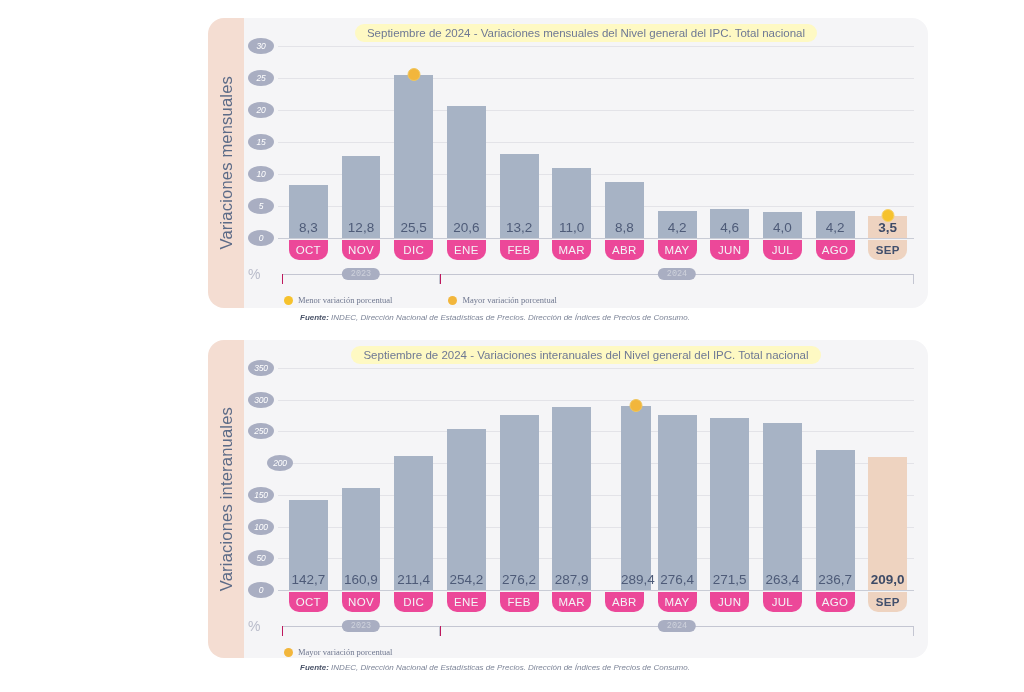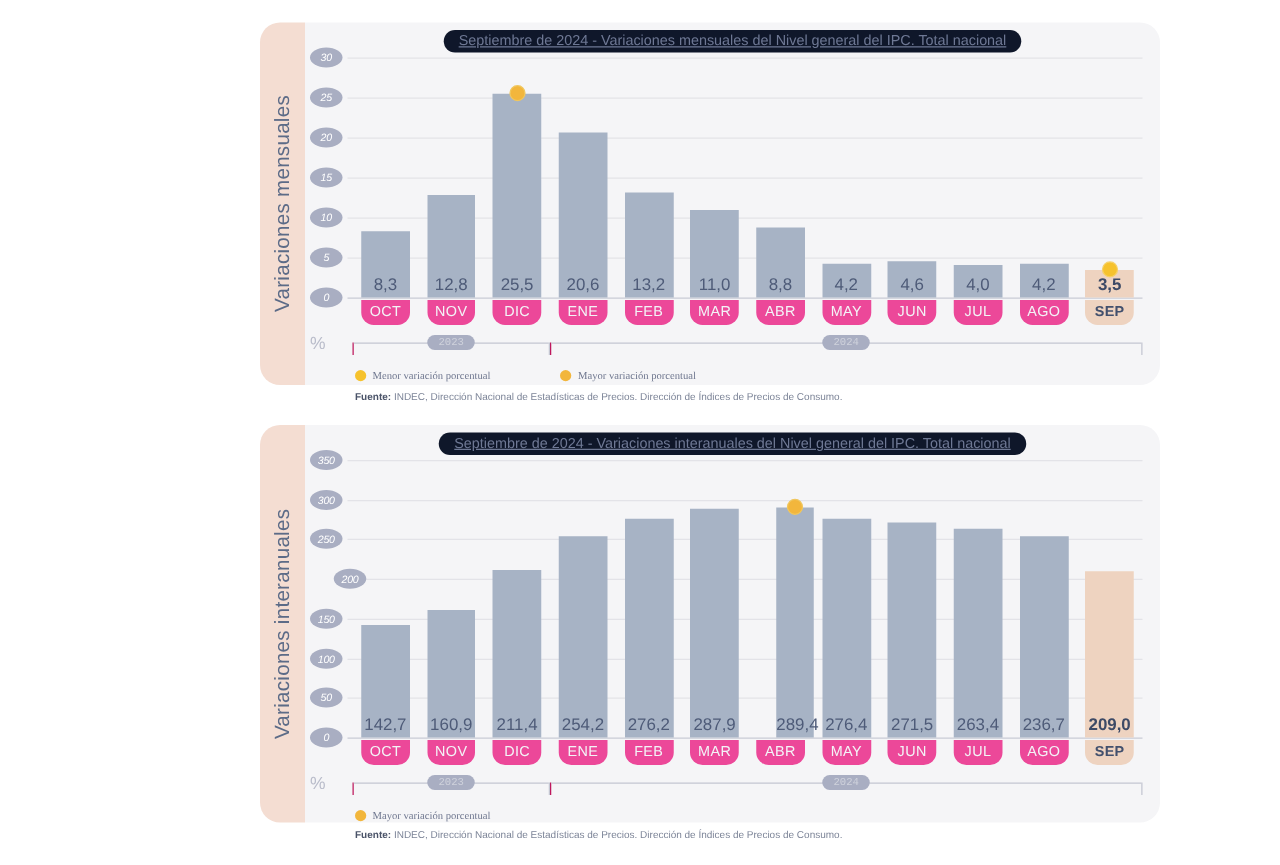--- a/index.html
+++ b/index.html
@@ -55,24 +55,23 @@
     position: absolute;
     left: 0; right: 0;
     top: 6px;
     text-align: center;
     font-size: 11.5px;
     color: #6e7894;
     z-index: 4;
   }
   .panel-title .title-pill {
     display: inline-block;
-    background: #0f172a;
+    background: #fef9c3;
     border-radius: 9px;
     padding: 3px 12px;
-    text-decoration: underline;
   }
 
   
   .plot {
     position: absolute;
     left: 38px;
     right: 14px;
   }
   #plot-monthly { top: 28px; height: 192px; }
   #plot-yearly  { top: 28px; height: 222px; }
@@ -233,23 +232,24 @@
   .legend-dot {
     width: 9px; height: 9px; border-radius: 50%;
     background: #f6c22d;
   }
   .legend-dot.mayor { background: #f2b63c; }
   .legend-label { font-size: 8.5px; color: #6f778f; font-family: Liberation Serif, serif; }
 
   
   .source {
     position: absolute;
-    left: 40px;
+    left: 56px;
     font-size: 8px;
     color: #7d8598;
+    font-style: italic;
   }
   #source-monthly { top: 295px; }
   #source-yearly  { top: 323px; }
   .source b { color: #4a5368; }
 </style>
 </head>
 <body>
 
 <div class="chart-block" id="block-monthly">
   <div class="side-label">
@@ -478,21 +478,21 @@
             <div class="bar" style="height: 172.209px;">
               <div class="bar-value">271,5</div>
             </div>
           </div>
           <div class="bar-slot">
             <div class="bar" style="height: 167.071px;">
               <div class="bar-value">263,4</div>
             </div>
           </div>
           <div class="bar-slot">
-            <div class="bar" style="height: 161px; padding-left: 32px;">
+            <div class="bar" style="height: 140px; padding-left: 32px;">
               <div class="bar-value">236,7</div>
             </div>
           </div>
           <div class="bar-slot">
             <div class="bar hl" style="height: 132.566px;">
               <div class="bar-value">209,0</div>
             </div>
           </div>
         </div>
       </div>

